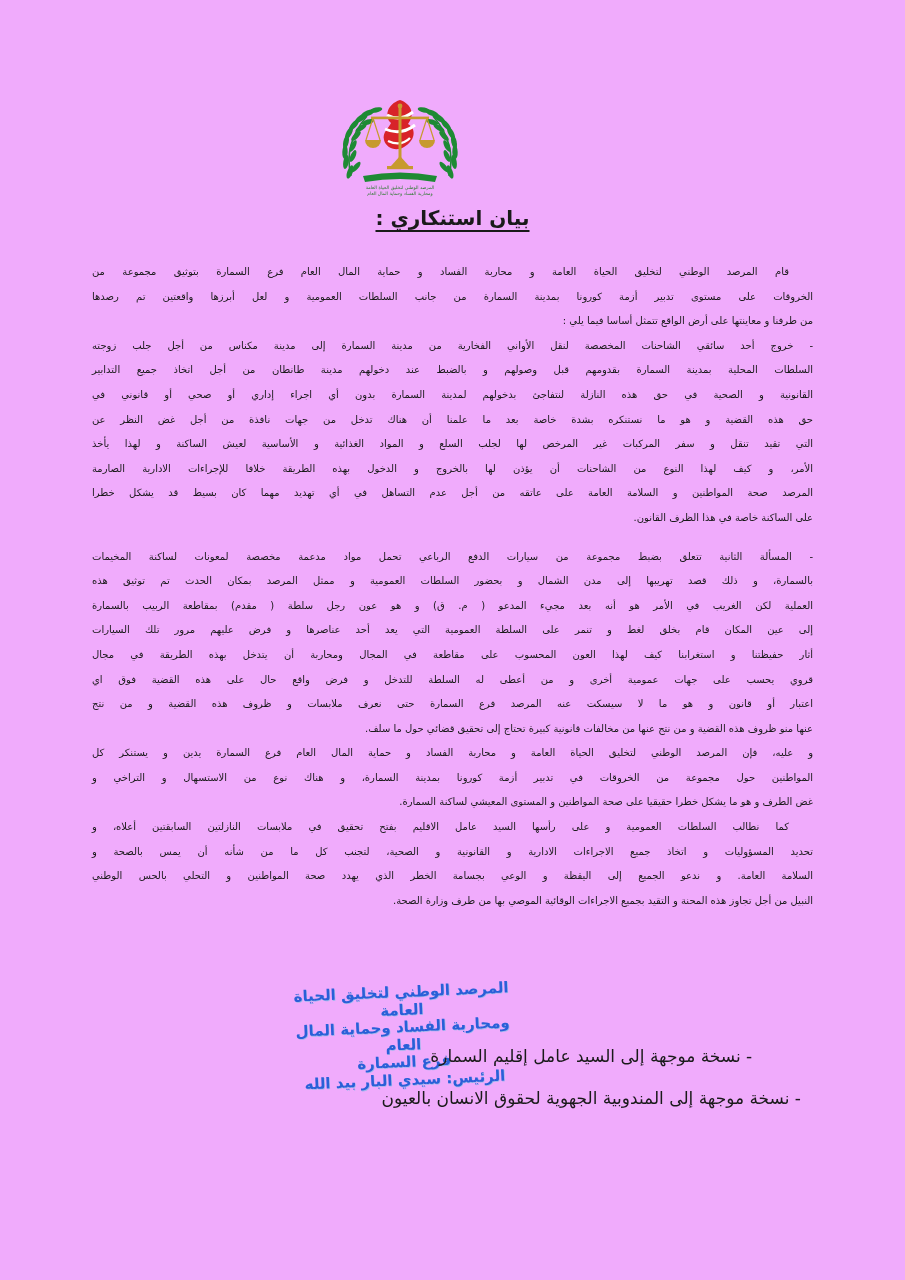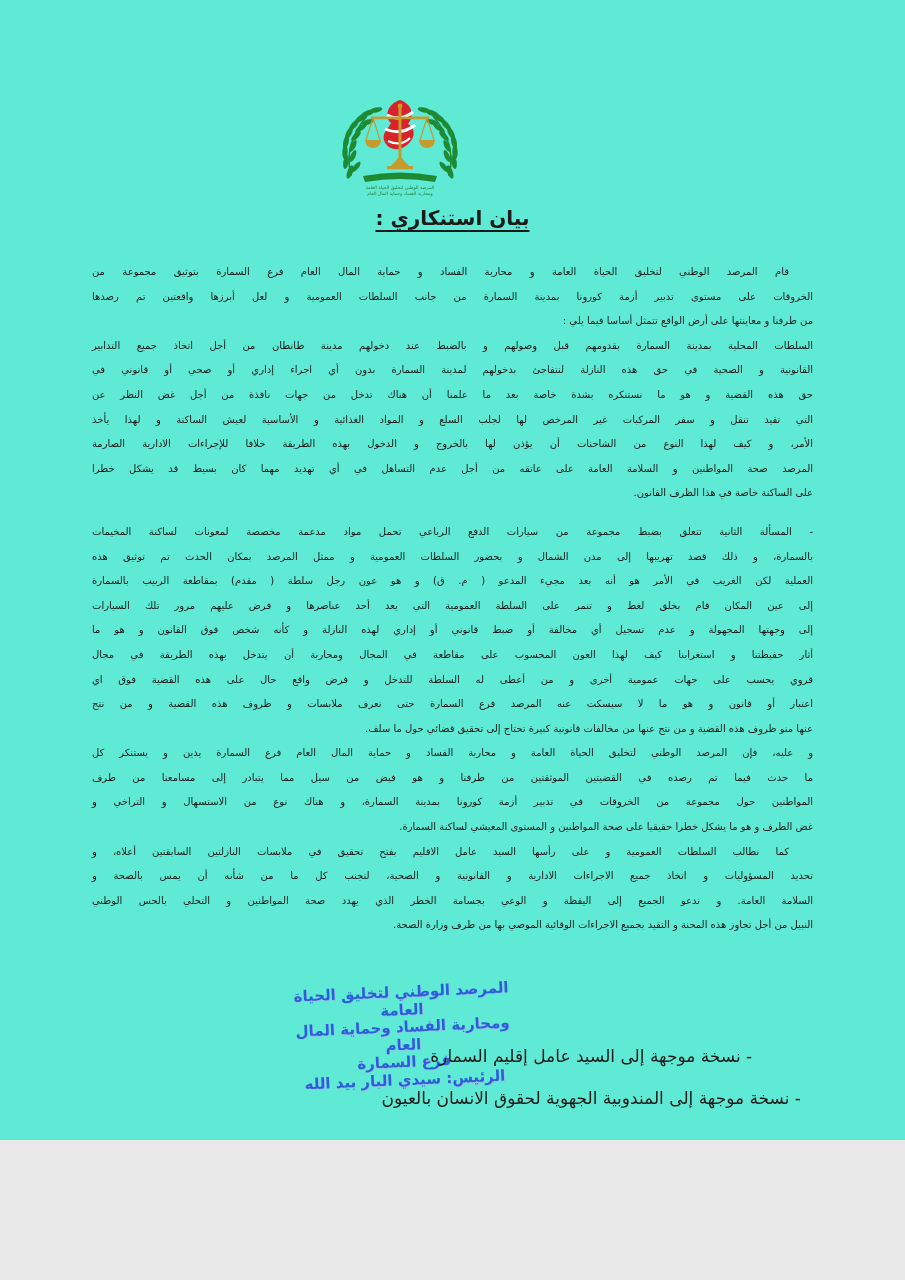--- a/index.html
+++ b/index.html
@@ -1,20 +1,20 @@
 <!DOCTYPE html>
 <html lang="ar"><head>
 <meta charset="utf-8">
 <style>
   html,body{margin:0;padding:0;background:#e8e8e8;}
   .page{
     position:relative;
-    width:905px;height:1140px;
+    width:905px;height:1280px;
     margin:0 auto;
-    background:#5eead4;
+    background:#f0abfc;
     font-family:"DejaVu Sans", sans-serif;
     color:#1a1a1a;
     overflow:hidden;
   }
   
   .logo-wrap{position:absolute;left:335px;top:96px;width:130px;height:110px;}
   
   .doc-title{
     position:absolute;top:206px;left:0;right:0;
     text-align:center;direction:rtl;
@@ -114,42 +114,41 @@
 
   <div class="doc-title">بيان استنكاري :</div>
 
   <div class="body-text">
       <div class="paragraph">
         <div class="line indent">قام المرصد الوطني لتخليق الحياة العامة و محاربة الفساد و حماية المال العام فرع السمارة  بتوثيق مجموعة من</div>
         <div class="line">الخروقات على مستوى تدبير أزمة كورونا بمدينة السمارة من جانب السلطات العمومية و لعل أبرزها واقعتين تم رصدها</div>
         <div class="line final">من طرفنا و معاينتها على أرض الواقع تتمثل أساسا فيما يلي :</div>
       </div>
       <div class="paragraph">
+        <div class="line">- خروج أحد سائقي الشاحنات المخصصة لنقل الأواني الفخارية من مدينة السمارة إلى مدينة مكناس من أجل جلب زوجته</div>
         <div class="line">السلطات المحلية بمدينة السمارة بقدومهم قبل وصولهم و بالضبط عند دخولهم مدينة طانطان من أجل اتخاذ جميع التدابير</div>
         <div class="line">القانونية و الصحية في حق هذه النازلة لنتفاجئ بدخولهم لمدينة السمارة بدون أي اجراء إداري أو صحي أو قانوني في</div>
         <div class="line">حق هذه القضية و هو ما نستنكره بشدة خاصة بعد ما علمنا أن هناك تدخل من جهات نافذة من أجل غض النظر عن</div>
         <div class="line">التي تقيد تنقل و سفر المركبات غير المرخص لها لجلب السلع و المواد الغذائية و الأساسية لعيش الساكنة و لهذا يأخذ</div>
         <div class="line">الأمر، و كيف لهذا النوع من الشاحنات أن يؤذن لها بالخروج و الدخول بهذه الطريقة خلافا للإجراءات الادارية الصارمة</div>
         <div class="line">المرصد صحة المواطنين و السلامة العامة على عاتقه من أجل عدم التساهل في أي تهديد مهما كان بسيط قد يشكل خطرا</div>
         <div class="line final">على الساكنة خاصة في هذا الظرف القانون.</div>
       </div>
       <div class="paragraph gap">
         <div class="line">- المسألة الثانية تتعلق بضبط مجموعة من سيارات الدفع الرباعي تحمل مواد مدعمة مخصصة لمعونات لساكنة المخيمات</div>
         <div class="line">بالسمارة، و ذلك قصد تهريبها إلى مدن الشمال و بحضور السلطات العمومية و ممثل المرصد بمكان الحدث تم توثيق هذه</div>
         <div class="line">العملية لكن الغريب في الأمر هو أنه بعد مجيء المدعو ( م. ق) و هو عون رجل سلطة ( مقدم) بمقاطعة الربيب بالسمارة</div>
         <div class="line">إلى عين المكان قام بخلق لغط و تنمر على السلطة العمومية التي يعد أحد عناصرها و فرض عليهم مرور تلك السيارات</div>
-        <div class="line">إلى وجهتها المجهولة و عدم تسجيل أي مخالفة أو ضبط قانوني أو إداري لهذه النازلة و كأنه شخص فوق القانون و هو ما</div>
         <div class="line">أثار حفيظتنا و استغرابنا كيف لهذا العون المحسوب على مقاطعة في المجال ومحاربة أن يتدخل بهذه الطريقة في مجال</div>
         <div class="line">قروي يحسب على جهات عمومية أخرى و من أعطى له السلطة للتدخل و فرض واقع حال على هذه القضية فوق اي</div>
         <div class="line">اعتبار أو قانون و هو ما لا سيسكت عنه المرصد فرع السمارة حتى نعرف ملابسات و ظروف هذه القضية و من نتج</div>
         <div class="line final">عنها منو ظروف هذه القضية و من نتج عنها من مخالفات قانونية كبيرة تحتاج إلى تحقيق قضائي حول ما سلف.</div>
       </div>
       <div class="paragraph">
         <div class="line">و عليه، فإن المرصد  الوطني لتخليق الحياة العامة و محاربة الفساد و حماية المال العام  فرع السمارة يدين و يستنكر كل</div>
-        <div class="line">ما حدث فيما تم رصده في القضيتين الموثقتين من طرفنا و هو فيض من سيل مما يتبادر إلى مسامعنا من طرف</div>
         <div class="line">المواطنين حول مجموعة من الخروقات في تدبير أزمة كورونا بمدينة السمارة، و هناك نوع من الاستسهال و التراخي و</div>
         <div class="line final">غض الطرف و هو ما يشكل خطرا حقيقيا على صحة المواطنين و المستوى المعيشي لساكنة السمارة.</div>
       </div>
       <div class="paragraph">
         <div class="line indent">كما نطالب السلطات العمومية و على رأسها السيد عامل الاقليم بفتح تحقيق في ملابسات النازلتين السابقتين أعلاه، و</div>
         <div class="line">تحديد المسؤوليات و اتخاذ جميع الاجراءات الادارية و القانونية و الصحية، لتجنب كل ما من شأنه أن يمس بالصحة و</div>
         <div class="line">السلامة العامة. و ندعو الجميع إلى اليقظة و الوعي بجسامة الخطر الذي يهدد صحة المواطنين و التحلي بالحس الوطني</div>
         <div class="line final">النبيل من أجل تجاوز هذه المحنة و التقيد بجميع الاجراءات الوقائية الموصي بها من طرف وزارة الصحة.</div>
       </div>
     </div>

